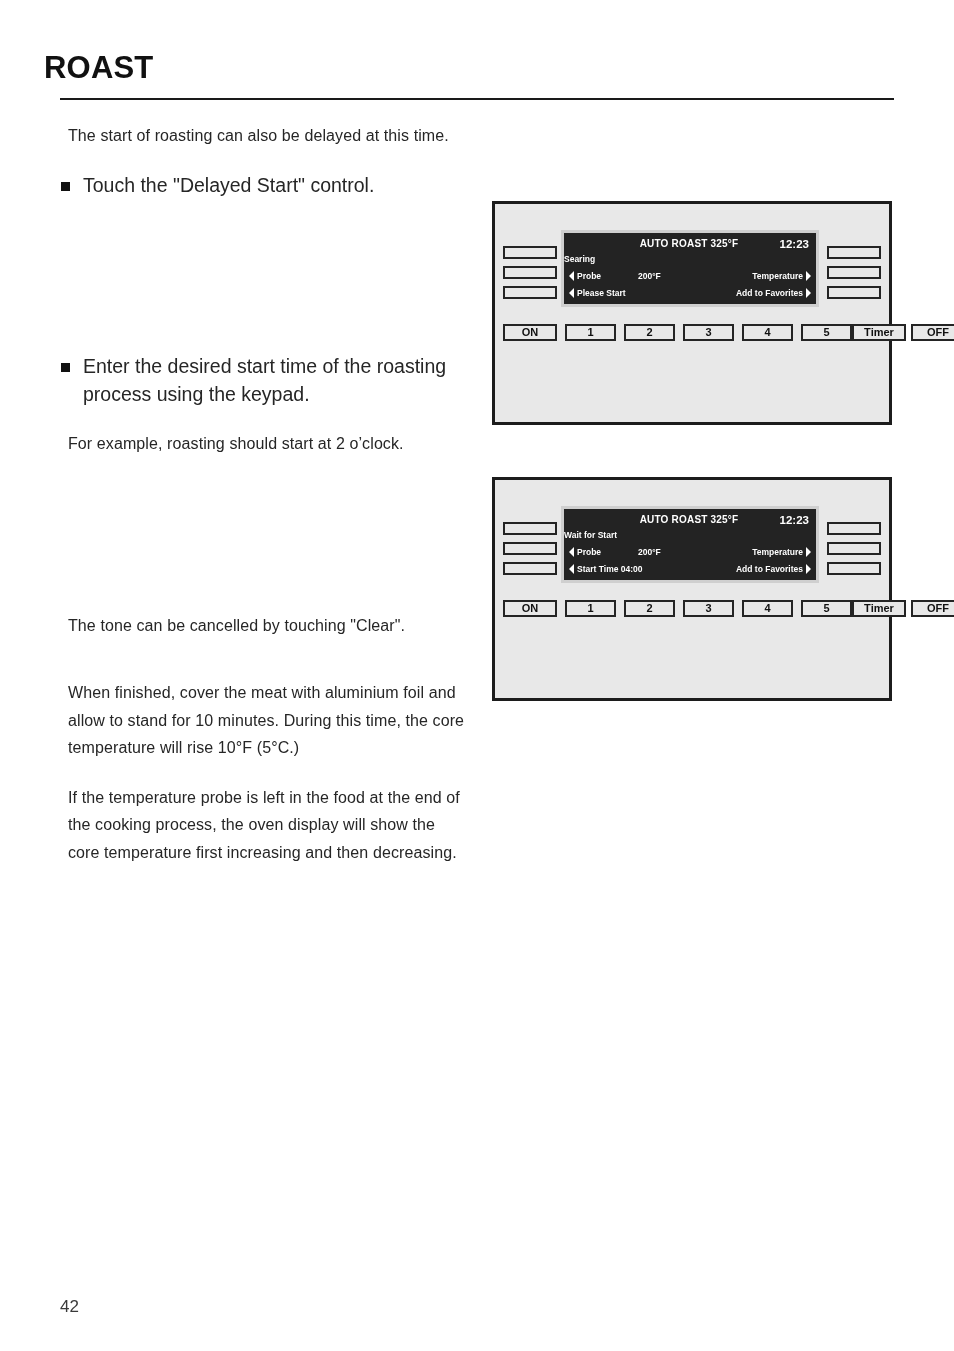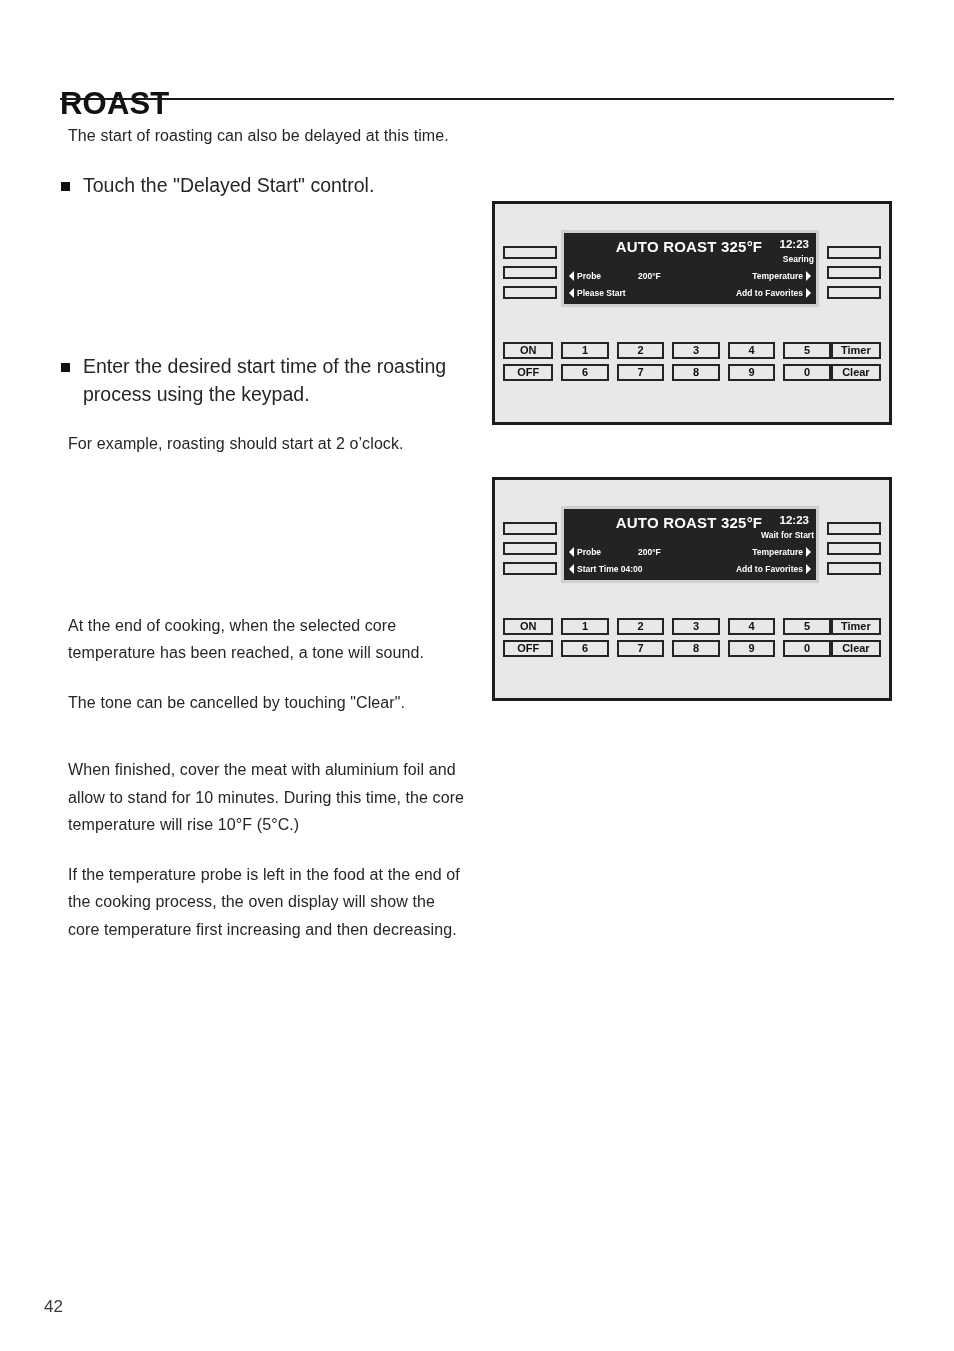--- a/index.html
+++ b/index.html
@@ -12,27 +12,26 @@
     height: 1351px;
     position: relative;
     font-family: "Liberation Sans", sans-serif;
     color: #1a1a1a;
     overflow: hidden;
   }
 
   
   .page-title {
     position: absolute;
-    left: 60px;
+    left: 44px;
     top: 50px;
     font-size: 31px;
     font-weight: bold;
     letter-spacing: 0.2px;
     color: #111111;
-    margin-top: 36px;
   }
   .header-rule {
     position: absolute;
     left: 60px;
     top: 98px;
     width: 834px;
     height: 2px;
     background: #1a1a1a;
   }
 
@@ -103,37 +102,37 @@
     background: #232323;
     box-sizing: border-box;
     position: relative;
     color: #ffffff;
   }
   .disp-title {
     position: absolute;
     left: 0; right: 0;
     top: 5px;
     text-align: center;
-    font-size: 15px;
+    font-size: 10px;
     font-weight: bold;
     letter-spacing: 0.2px;
     padding-right: 2px;
   }
   .disp-clock {
     position: absolute;
     right: 7px;
     top: 5px;
     font-size: 11.5px;
     font-weight: bold;
   }
   .disp-sub {
     position: absolute;
     left: 0; right: 0;
     top: 21px;
-    text-align: right;
+    text-align: left;
     font-size: 8.5px;
     font-weight: bold;
     padding-right: 2px;
   }
   .disp-row {
     position: absolute;
     left: 0; right: 0;
     height: 14px;
     font-size: 8.5px;
     font-weight: bold;
@@ -193,24 +192,23 @@
     height: 13px;
     background: #e8e8e8;
     border: 2px solid #242424;
     box-sizing: border-box;
   }
 
   
   .keypad {
     position: absolute;
     left: 8px;
-    top: 138px;
+    top: 120px;
     right: 8px;
     display: flex;
-    flex-direction: column;
     gap: 5px;
   }
   .key-row {
     display: flex;
     align-items: center;
   }
   .key {
     background: #e8e8e8;
     border: 2px solid #242424;
     box-sizing: border-box;
@@ -223,21 +221,21 @@
     font-family: "Liberation Sans", sans-serif;
   }
   .key.power  { width: 54px; }
   .key.num    { width: 51px; margin-left: 8px; }
   .key.num:first-of-type { margin-left: 16px; }
   .key.fn     { width: 54px; margin-left: 0; }
 
   
   .page-number {
     position: absolute;
-    left: 44px;
+    left: 60px;
     top: 1297px;
     font-size: 17px;
     color: #3a3a3a;
   }
 </style>
 </head>
 <body>
 
 <div class="page-title">ROAST</div>
 <div class="header-rule"></div>
@@ -255,21 +253,20 @@
 
   <div class="bullet-item">
     <span class="sq"></span>
     <span>Enter the desired start time of the roasting process using the keypad.</span>
   </div>
 
   <p class="para">For example, roasting should start at 2 o’clock.</p>
 
   <div class="spacer-b"></div>
 
-  <p class="para">At the end of cooking, when the selected core temperature has been reached, a tone will sound.</p>
 
   <p class="para">The tone can be cancelled by touching "Clear".</p>
 
   <div class="spacer-c"></div>
 
 
   <p class="para">When finished, cover the meat with aluminium foil and allow to stand for 10 minutes. During this time, the core temperature will rise 10°F (5°C.)</p>
 
   <p class="para">If the temperature probe is left in the food at the end of the cooking process, the oven display will show the core temperature first increasing and then decreasing.</p>
 

